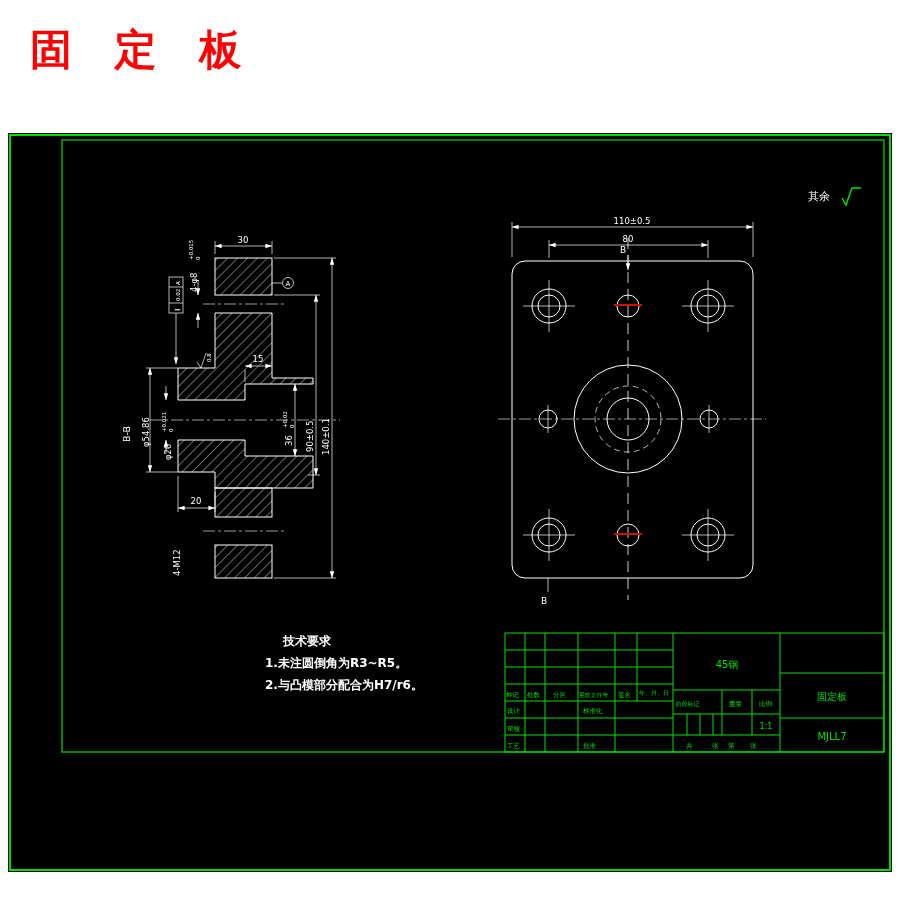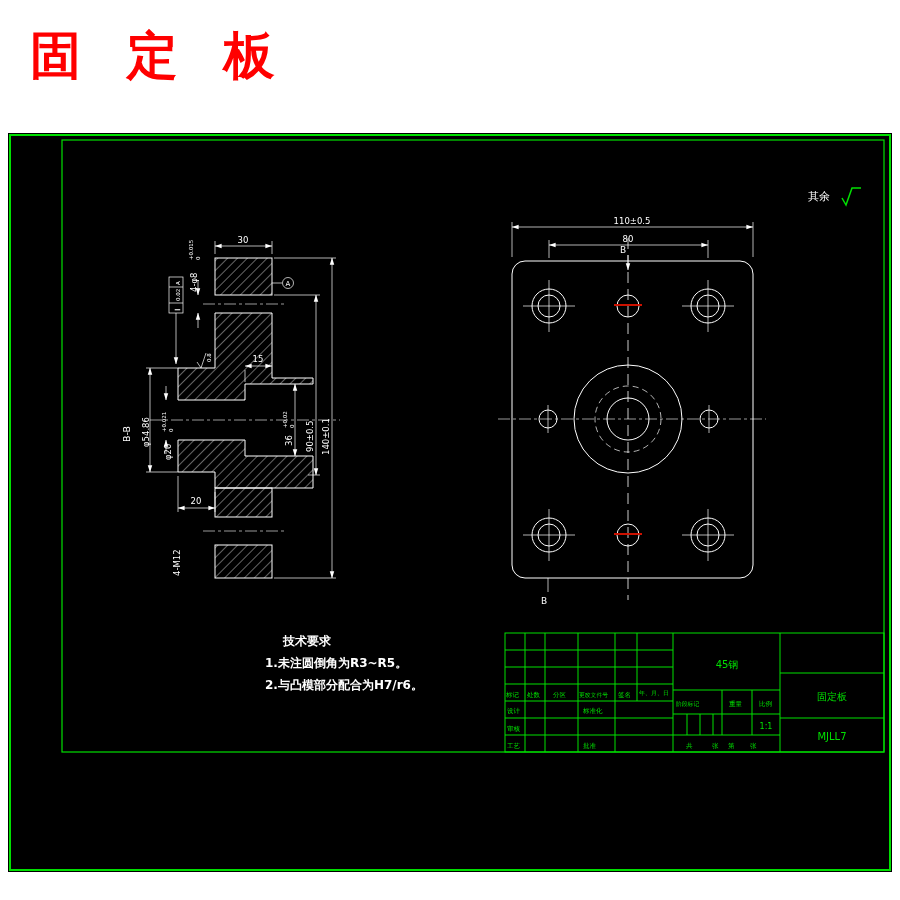--- a/index.html
+++ b/index.html
@@ -1,17 +1,17 @@
 <!DOCTYPE html>
 <html><head>
 <meta charset="utf-8">
 <style>
   html,body{margin:0;padding:0;background:#ffffff;width:900px;height:900px;position:relative;
     font-family:"DejaVu Sans",sans-serif;}
-  .page-title{position:absolute;left:30px;top:22px;color:#ff0000;font-size:51px;font-weight:bold;
+  .page-title{position:absolute;left:30px;top:22px;color:#ff0000;font-size:42px;font-weight:bold;
     letter-spacing:14px;font-family:"DejaVu Sans",sans-serif;}
   .canvas{position:absolute;left:8px;top:133px;width:884px;height:739px;background:#000;}
   svg{display:block}
   text{fill:#ffffff;font-family:"DejaVu Sans",sans-serif;}
   .g{stroke:#00e000;fill:none}
   .gt{fill:#00e000;}
   .w{stroke:#ffffff;fill:none;stroke-width:1}
   .thin{stroke:#ffffff;fill:none;stroke-width:0.7}
   .cl{stroke:#ffffff;fill:none;stroke-width:0.6;stroke-dasharray:12 3 3 3}
   .sec{stroke:#ffffff;fill:none;stroke-width:0.8;stroke-dasharray:11 6}

